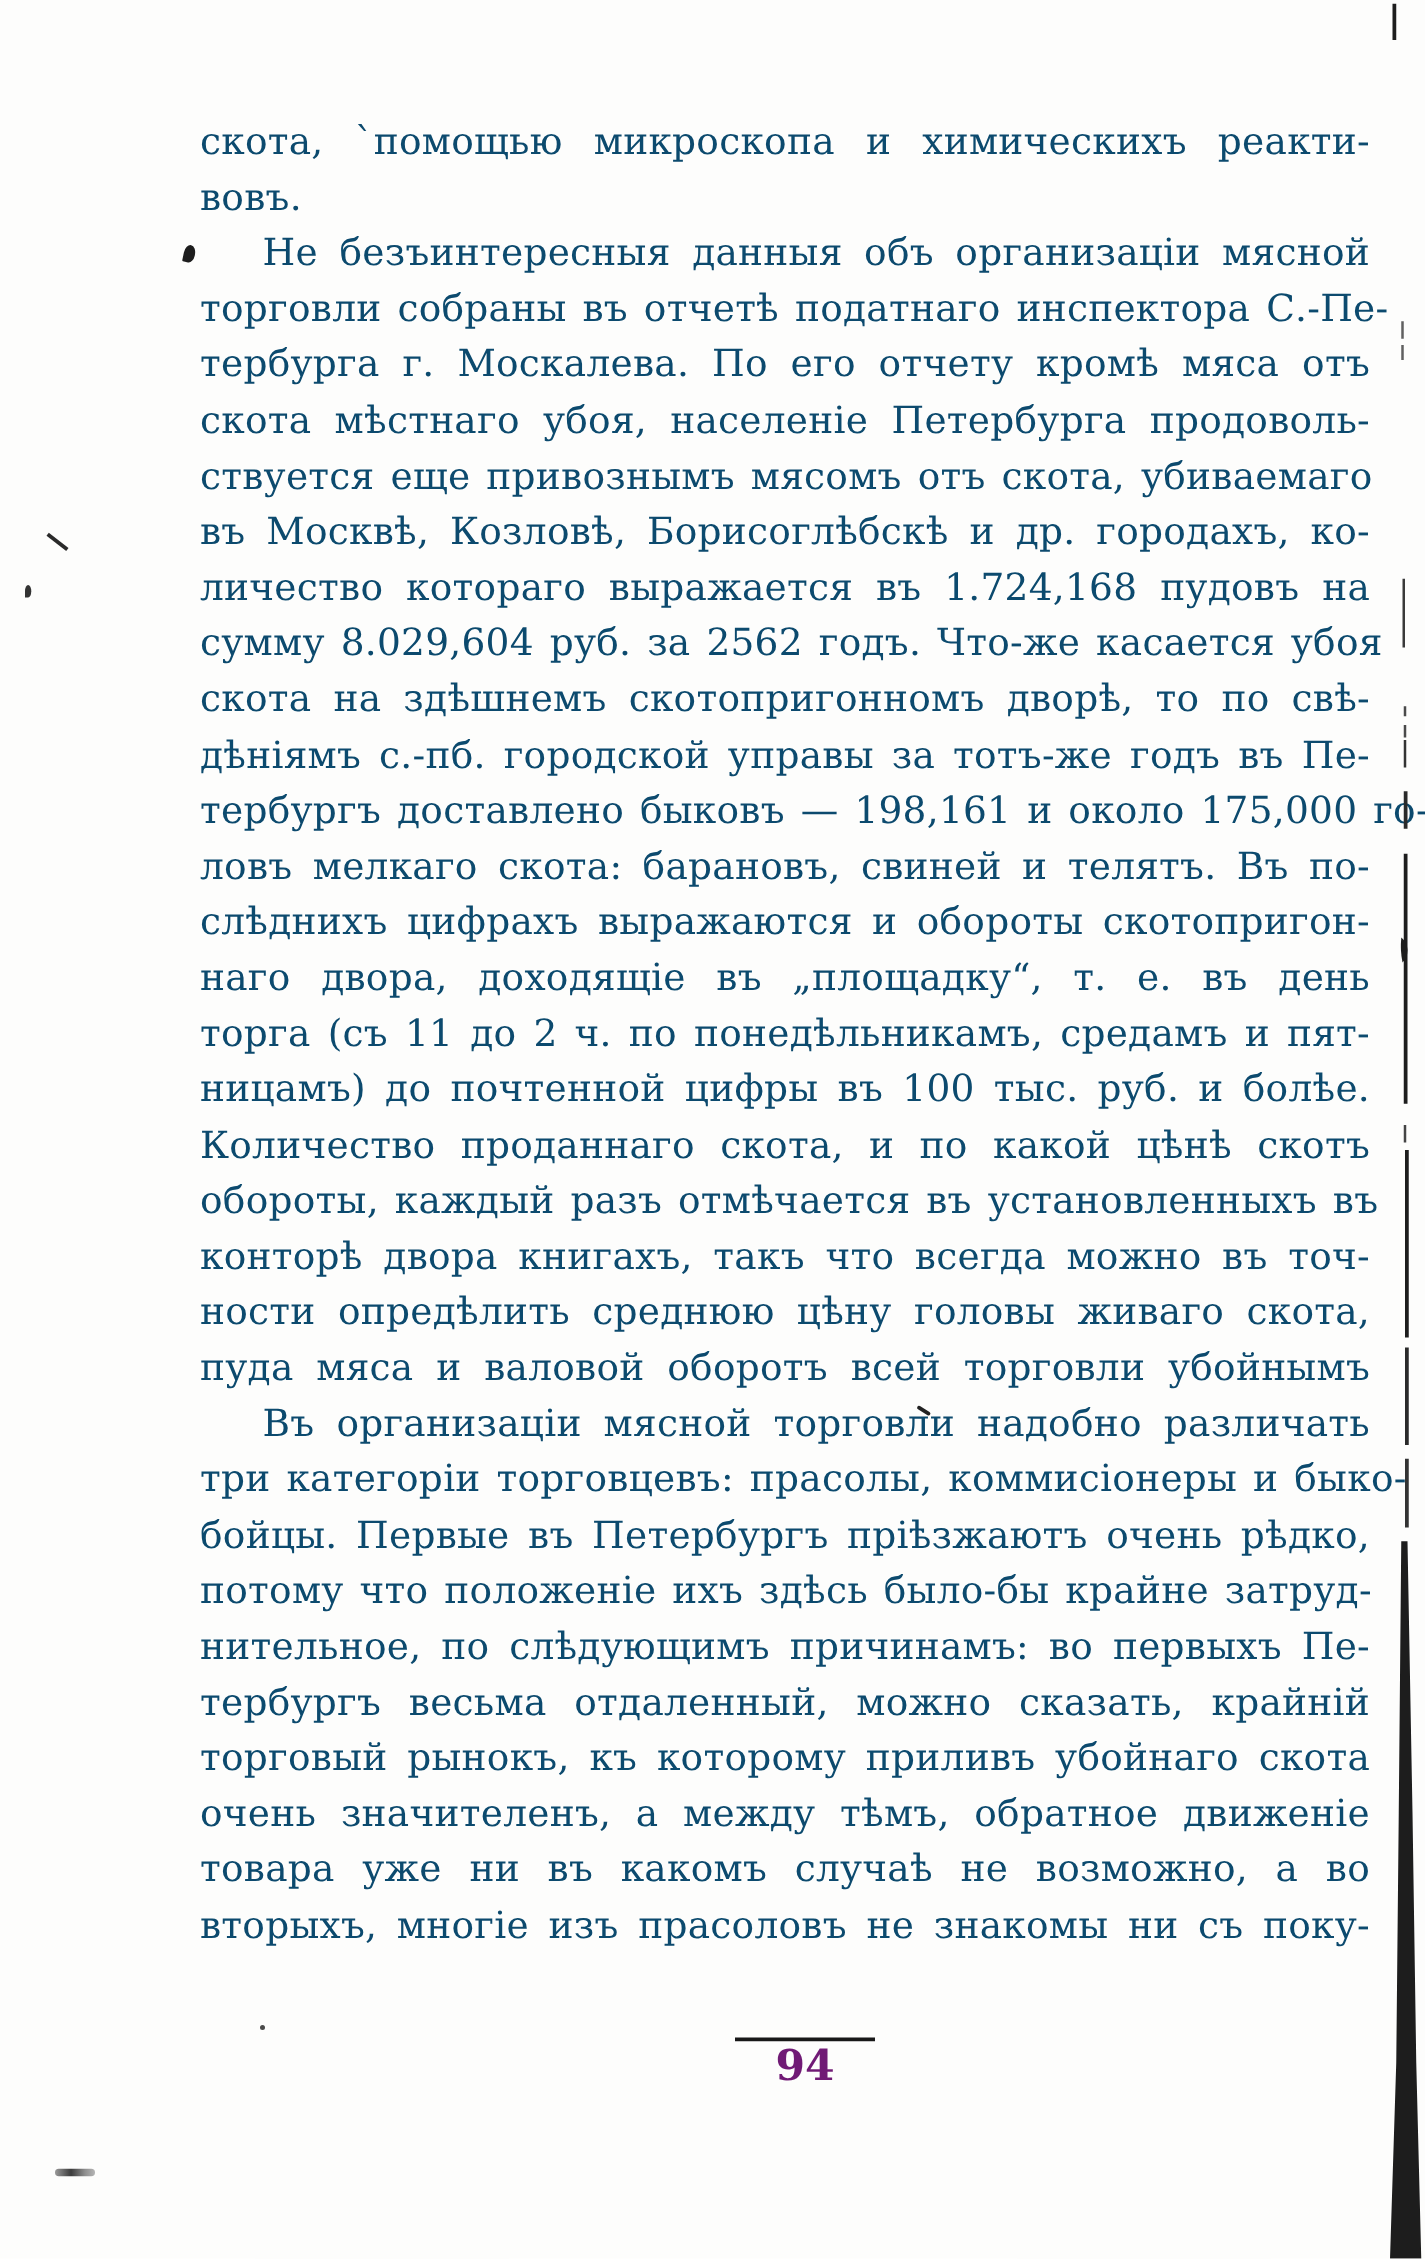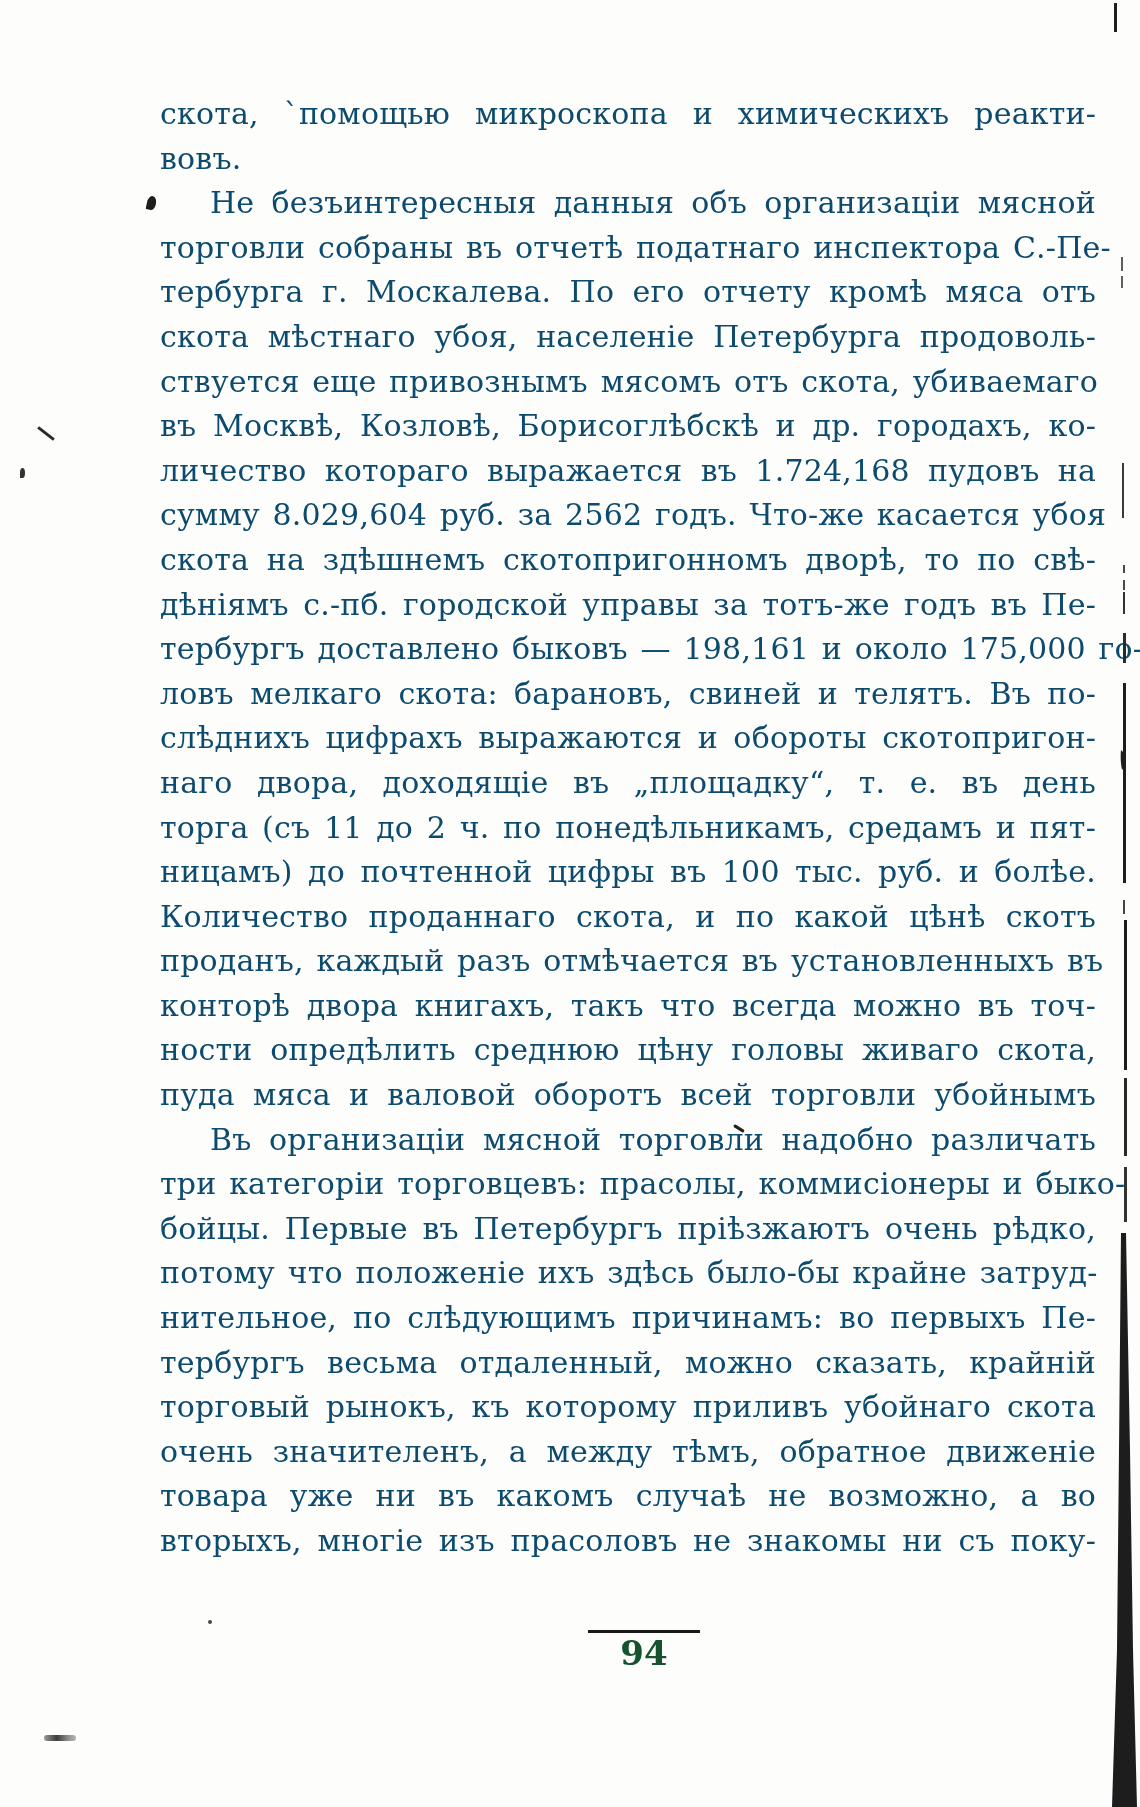--- a/index.html
+++ b/index.html
@@ -48,21 +48,21 @@
     left: 588px;
     top: 1630px;
     width: 112px;
     border-top: 3px solid #181818;
     text-align: center;
   }
   .page-number {
     font-size: 34px;
     font-weight: bold;
     line-height: 40px;
-    color: #14532d;
+    color: #701a75;
   }
   
   .artifact {
     position: absolute;
     background: #1d1d1d;
   }
   .a-apostrophe {
     left: 147px; top: 196px; width: 9px; height: 14px;
     border-radius: 60% 60% 55% 10%;
     transform: rotate(12deg);
@@ -122,21 +122,21 @@
     <div class="line">сумму 8.029,604 руб. за 2562 годъ. Что-же касается убоя</div>
     <div class="line">скота на здѣшнемъ скотопригонномъ дворѣ, то по свѣ-</div>
     <div class="line">дѣніямъ с.-пб. городской управы за тотъ-же годъ въ Пе-</div>
     <div class="line">тербургъ доставлено быковъ — 198,161 и около 175,000 го-</div>
     <div class="line">ловъ мелкаго скота: барановъ, свиней и телятъ. Въ по-</div>
     <div class="line">слѣднихъ цифрахъ выражаются и обороты скотопригон-</div>
     <div class="line">наго двора, доходящіе въ „площадку“, т. е. въ день</div>
     <div class="line">торга (съ 11 до 2 ч. по понедѣльникамъ, средамъ и пят-</div>
     <div class="line">ницамъ) до почтенной цифры въ 100 тыс. руб. и болѣе.</div>
     <div class="line">Количество проданнаго скота, и по какой цѣнѣ скотъ</div>
-    <div class="line">проданъ, каждый разъ отмѣчается въ установленныхъ въ</div>
+    <div class="line">обороты, каждый разъ отмѣчается въ установленныхъ въ</div>
     <div class="line">конторѣ двора книгахъ, такъ что всегда можно въ точ-</div>
     <div class="line">ности опредѣлить среднюю цѣну головы живаго скота,</div>
     <div class="line">пуда мяса и валовой оборотъ всей торговли убойнымъ</div>
     <div class="line indent">Въ организаціи мясной торговли надобно различать</div>
     <div class="line">три категоріи торговцевъ: прасолы, коммисіонеры и быко-</div>
     <div class="line">бойцы. Первые въ Петербургъ пріѣзжаютъ очень рѣдко,</div>
     <div class="line">потому что положеніе ихъ здѣсь было-бы крайне затруд-</div>
     <div class="line">нительное, по слѣдующимъ причинамъ: во первыхъ Пе-</div>
     <div class="line">тербургъ весьма отдаленный, можно сказать, крайній</div>
     <div class="line">торговый рынокъ, къ которому приливъ убойнаго скота</div>

